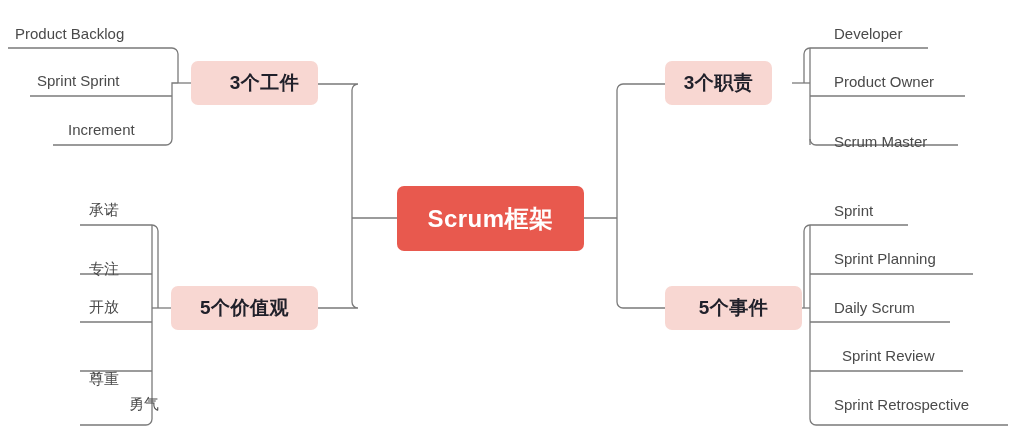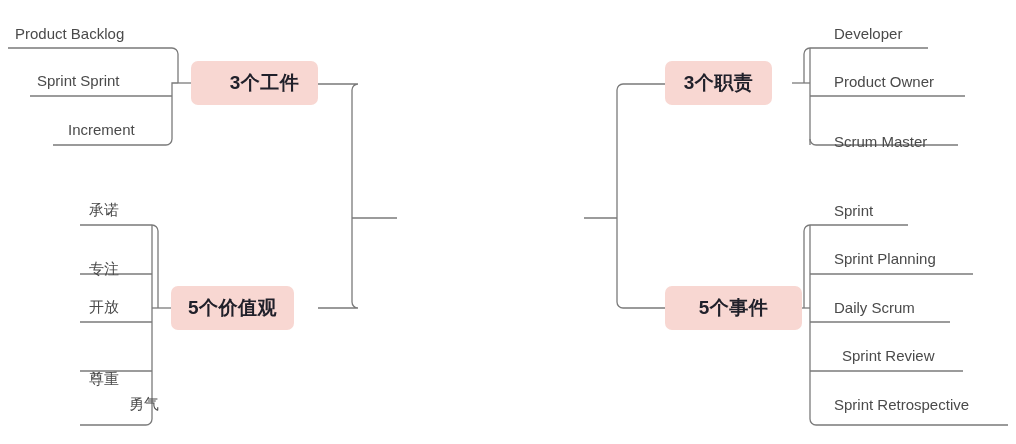--- a/index.html
+++ b/index.html
@@ -83,26 +83,29 @@
       <path d="M804 308 V 231 a6 6 0 0 1 6 -6 H 908"></path>
       <path d="M810 225 V 419"></path>
       <path d="M810 274 H 973"></path>
       <path d="M810 322 H 950"></path>
       <path d="M810 371 H 963"></path>
       <path d="M810 419 a6 6 0 0 0 6 6 H 1008"></path>
       <path d="M804 308 H 810"></path>
     </g>
   </svg>
 
+  <div class="node node-root" style="left:397px;top:186px;width:187px;height:65px;">
+    <span>Scrum框架</span>
+  </div>
 
   <div class="node node-branch" style="left:191px;top:61px;width:127px;height:44px;padding-left:20px;">
     <span>3个工件</span>
   </div>
 
-  <div class="node node-branch" style="left:171px;top:286px;width:123px;height:44px;">
+  <div class="node node-branch" style="left:171px;top:286px;width:147px;height:44px;">
     <span>5个价值观</span>
   </div>
 
   <div class="node node-branch" style="left:665px;top:61px;width:107px;height:44px;">
     <span>3个职责</span>
   </div>
 
   <div class="node node-branch" style="left:665px;top:286px;width:137px;height:44px;">
     <span>5个事件</span>
   </div>

